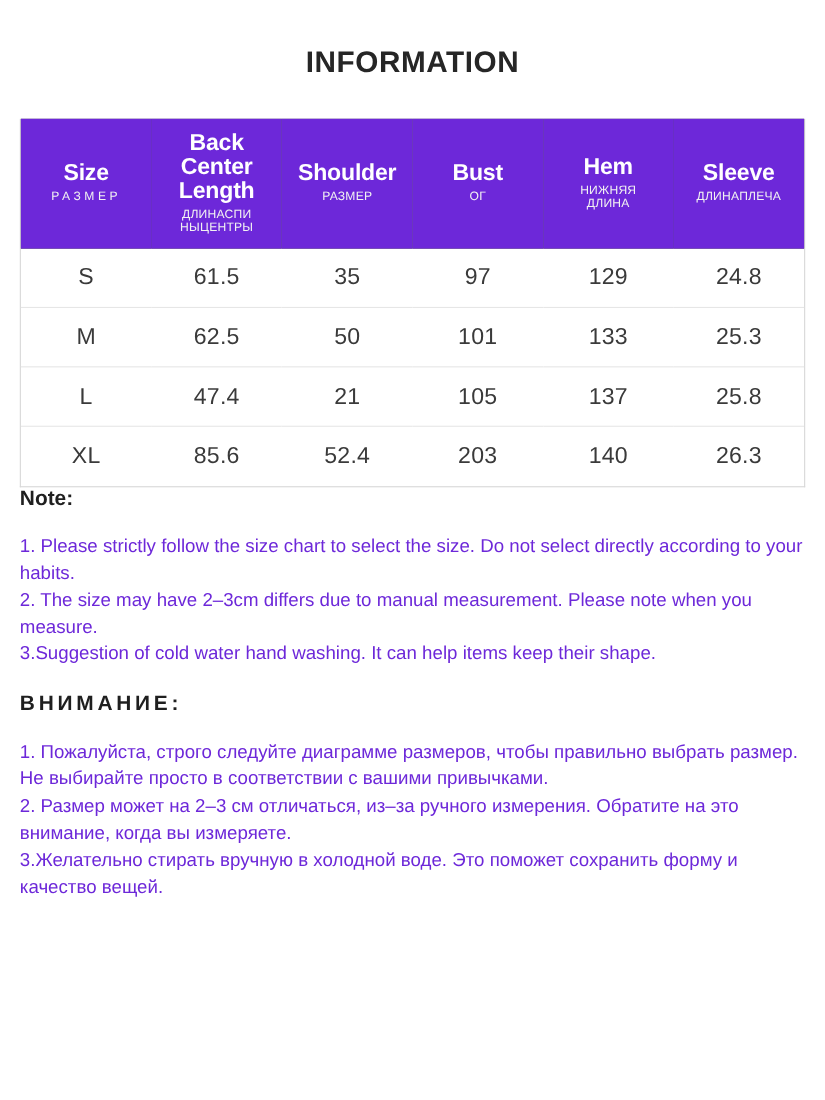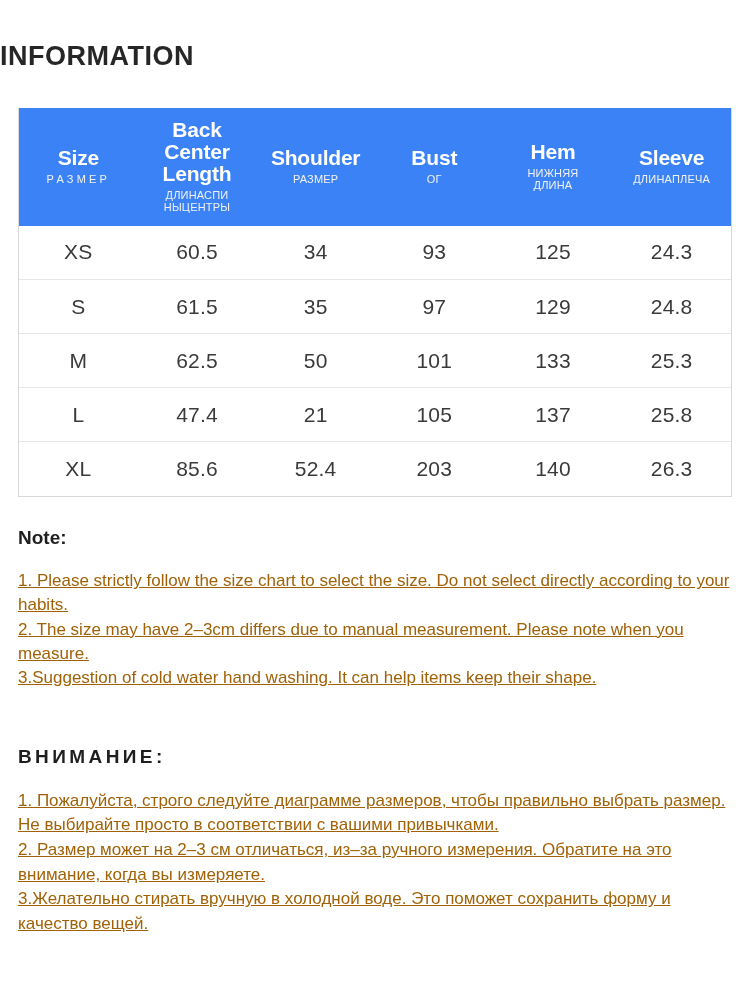--- a/index.html
+++ b/index.html
@@ -19,20 +19,21 @@
   .page {
     position: relative;
     width: 750px;
     height: 1000px;
     background: #ffffff;
     overflow: hidden;
   }
 
   
   .title {
+    text-align: center;
     font-size: 27px;
     font-weight: bold;
     letter-spacing: 0.5px;
     color: #262626;
     padding-top: 40px;
     padding-bottom: 0;
     line-height: 1.2;
   }
 
   
@@ -48,21 +49,21 @@
     width: 100%;
     border-collapse: collapse;
     table-layout: fixed;
   }
 
   table.size-table thead tr {
     background: #373737;
   }
 
   table.size-table thead th {
-    background: #3b82f6;
+    background: #6d28d9;
     color: #ffffff;
     font-weight: normal;
     text-align: center;
     vertical-align: middle;
     padding: 11px 2px 12px 2px;
     height: 95px;
     border: none;
   }
 
   .th-en {
@@ -99,46 +100,44 @@
     letter-spacing: 0.2px;
   }
 
   table.size-table tbody tr:first-child td {
     border-top: none;
   }
 
   
   .notes {
     margin: 0 18px;
-    padding-top: 30px;
   }
 
   .note-heading {
     font-size: 19px;
     font-weight: bold;
     color: #1f1f1f;
     line-height: 1.2;
   }
 
   .note-heading.ru {
     letter-spacing: 3.4px;
     font-weight: bold;
   }
 
   .note-body {
     font-size: 17px;
     line-height: 1.42;
-    color: #a16207;
+    color: #6d28d9;
     margin-top: 20px;
     white-space: pre-line;
-    text-decoration: underline;
   }
 
   .note-block-ru {
-    margin-top: 56px;
+    margin-top: 23px;
   }
 
   .note-body.ru {
     margin-top: 20px;
     line-height: 1.45;
   }
 </style>
 </head>
 <body>
 
@@ -173,28 +172,20 @@
             <span class="th-ru">НИЖНЯЯ
 ДЛИНА</span>
           </th>
           <th>
             <span class="th-en">Sleeve</span>
             <span class="th-ru">ДЛИНАПЛЕЧА</span>
           </th>
         </tr>
       </thead>
       <tbody>
-        <tr>
-          <td>XS</td>
-          <td>60.5</td>
-          <td>34</td>
-          <td>93</td>
-          <td>125</td>
-          <td>24.3</td>
-        </tr>
         <tr>
           <td>S</td>
           <td>61.5</td>
           <td>35</td>
           <td>97</td>
           <td>129</td>
           <td>24.8</td>
         </tr>
         <tr>
           <td>M</td>

